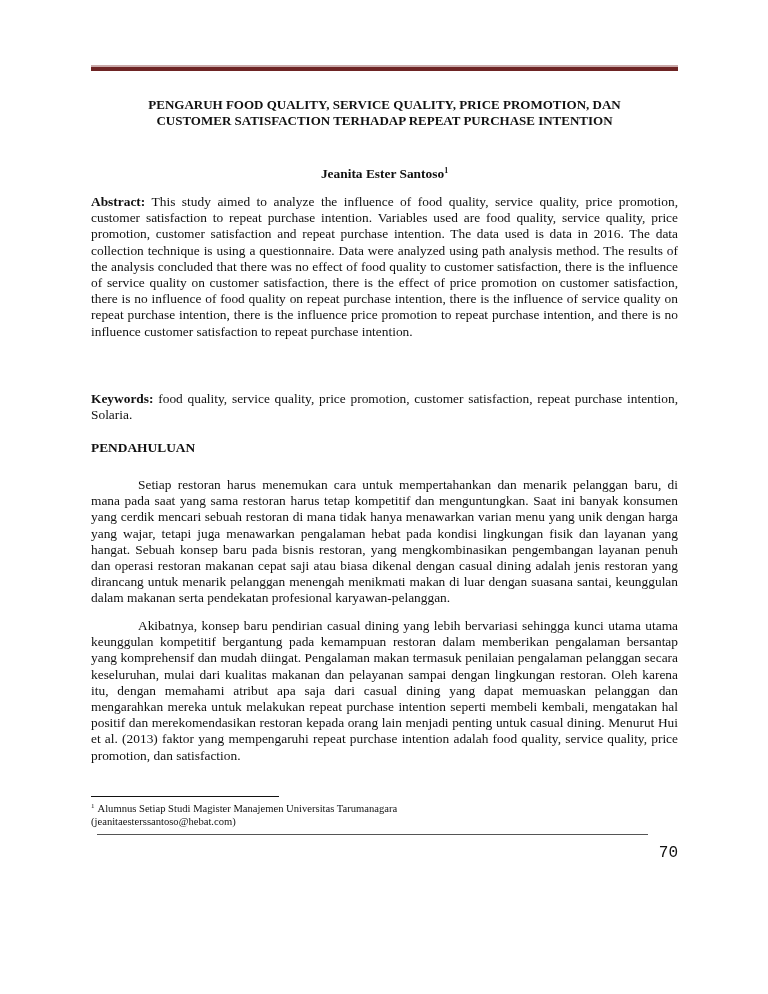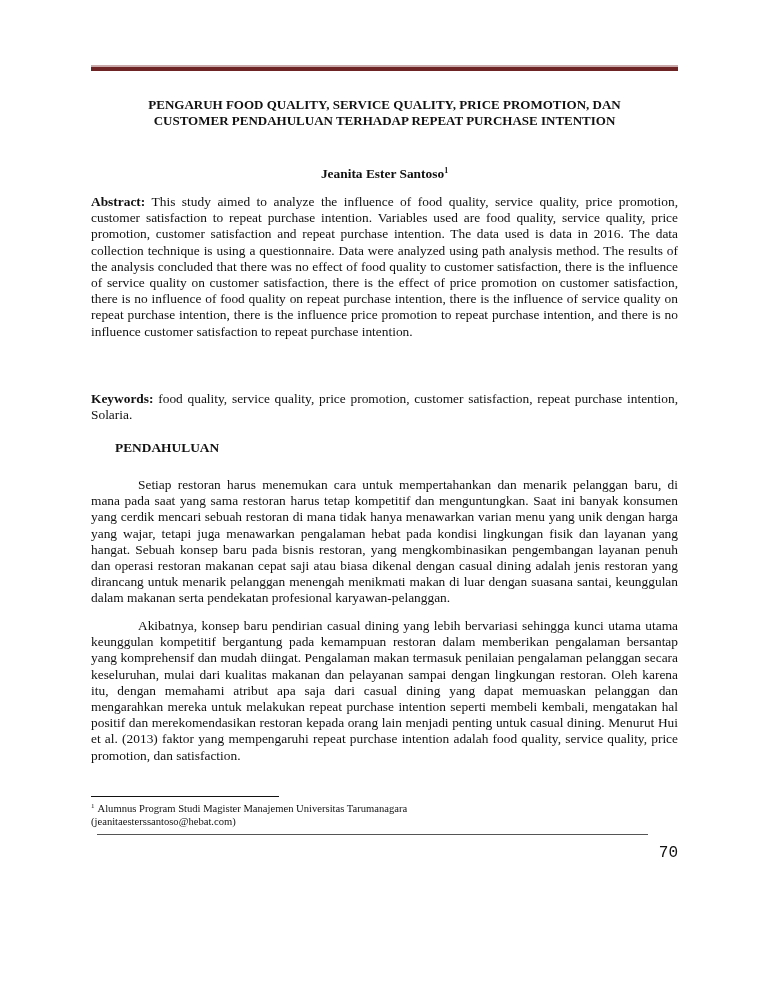--- a/index.html
+++ b/index.html
@@ -10,42 +10,42 @@
   .top-rule .dark { height: 4px; background: #6e2424; }
   .title { position: absolute; left: 91px; top: 97px; width: 587px; text-align: center;
            font-weight: bold; font-size: 13px; line-height: 16px; }
   .author { position: absolute; left: 91px; top: 163px; width: 587px; text-align: center;
             font-weight: bold; font-size: 13.4px; line-height: 16px; }
   .author sup { font-size: 8px; vertical-align: 5px; }
   .para { position: absolute; left: 91px; width: 587px; font-size: 13.4px; line-height: 16.2px;
           text-align: justify; }
   .abstract { top: 194px; }
   .keywords { top: 391px; }
-  .heading { position: absolute; left: 91px; top: 440px; font-weight: bold; font-size: 13.4px; line-height: 16px; margin-left: 24px; }
+  .heading { position: absolute; left: 91px; top: 440px; font-weight: bold; font-size: 13.4px; line-height: 16px; }
   .body1 { top: 477px; text-indent: 47px; }
   .body2 { top: 618px; text-indent: 47px; }
   .lbl { font-weight: bold; margin-top: 40px; }
   .fn-sep { position: absolute; left: 91px; top: 796px; width: 188px; height: 1px; background: #111; }
   .footnote { position: absolute; left: 91px; top: 800px; width: 587px; font-size: 10.6px; line-height: 13px; }
   .footnote sup { font-size: 7px; vertical-align: 4px; margin-right: 3px; }
   .bottom-rule { position: absolute; left: 97px; top: 834px; width: 551px; height: 1px; background: #555; }
   .page-num { position: absolute; left: 91px; top: 844px; width: 587px; text-align: right;
               font-family: Liberation Mono, monospace; font-size: 16px; }
 </style>
 </head>
 <body>
 
 <div class="top-rule">
   <div class="light"></div>
   <div class="dark"></div>
 </div>
 
 <div class="title">
   <div>PENGARUH FOOD QUALITY, SERVICE QUALITY, PRICE PROMOTION, DAN</div>
-  <div>CUSTOMER PENDAHULUAN TERHADAP REPEAT PURCHASE INTENTION</div>
+  <div>CUSTOMER SATISFACTION TERHADAP REPEAT PURCHASE INTENTION</div>
 </div>
 
 <div class="author">
   <span>Jeanita Ester Santoso</span><sup>1</sup>
 </div>
 
 <div class="para abstract">
   <span class="lbl">Abstract:</span><span> This study aimed to analyze the influence of food quality, service quality, price promotion, customer satisfaction to repeat purchase intention. Variables used are food quality, service quality, price promotion, customer satisfaction and repeat purchase intention. The data used is data in 2016. The data collection technique is using a questionnaire. Data were analyzed using path analysis method. The results of the analysis concluded that there was no effect of food quality to customer satisfaction, there is the influence of service quality on customer satisfaction, there is the effect of price promotion on customer satisfaction, there is no influence of food quality on repeat purchase intention, there is the influence of service quality on repeat purchase intention, there is the influence price promotion to repeat purchase intention, and there is no influence customer satisfaction to repeat purchase intention.</span>
 </div>
 
@@ -53,18 +53,18 @@
   <span class="lbl">Keywords:</span><span> food quality, service quality, price promotion, customer satisfaction, repeat purchase intention, Solaria.</span>
 </div>
 
 <div class="heading">PENDAHULUAN</div>
 
 <div class="para body1">Setiap restoran harus menemukan cara untuk mempertahankan dan menarik pelanggan baru, di mana pada saat yang sama restoran harus tetap kompetitif dan menguntungkan. Saat ini banyak konsumen yang cerdik mencari sebuah restoran di mana tidak hanya menawarkan varian menu yang unik dengan harga yang wajar, tetapi juga menawarkan pengalaman hebat pada kondisi lingkungan fisik dan layanan yang hangat. Sebuah konsep baru pada bisnis restoran, yang mengkombinasikan pengembangan layanan penuh dan operasi restoran makanan cepat saji atau biasa dikenal dengan casual dining adalah jenis restoran yang dirancang untuk menarik pelanggan menengah menikmati makan di luar dengan suasana santai, keunggulan dalam makanan serta pendekatan profesional karyawan-pelanggan.</div>
 <div class="para body2">Akibatnya, konsep baru pendirian casual dining yang lebih bervariasi sehingga kunci utama utama keunggulan kompetitif bergantung pada kemampuan restoran dalam memberikan pengalaman bersantap yang komprehensif dan mudah diingat. Pengalaman makan termasuk penilaian pengalaman pelanggan secara keseluruhan, mulai dari kualitas makanan dan pelayanan sampai dengan lingkungan restoran. Oleh karena itu, dengan memahami atribut apa saja dari casual dining yang dapat memuaskan pelanggan dan mengarahkan mereka untuk melakukan repeat purchase intention seperti membeli kembali, mengatakan hal positif dan merekomendasikan restoran kepada orang lain menjadi penting untuk casual dining. Menurut Hui et al. (2013) faktor yang mempengaruhi repeat purchase intention adalah food quality, service quality, price promotion, dan satisfaction.</div>
 
 <div class="fn-sep"></div>
 <div class="footnote">
-  <div><sup>1</sup><span>Alumnus Program Studi Magister Manajemen Universitas Tarumanagara</span></div>
+  <div><sup>1</sup><span>Alumnus Setiap Studi Magister Manajemen Universitas Tarumanagara</span></div>
   <div>(jeanitaesterssantoso@hebat.com)</div>
 </div>
 
 <div class="bottom-rule"></div>
 <div class="page-num">70</div>
 
 </body></html>

